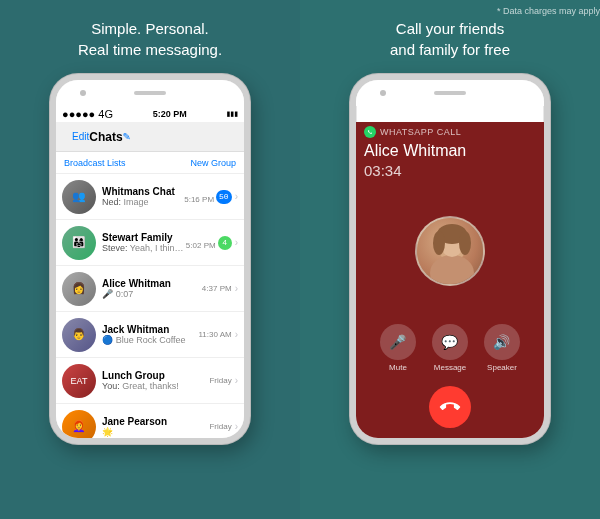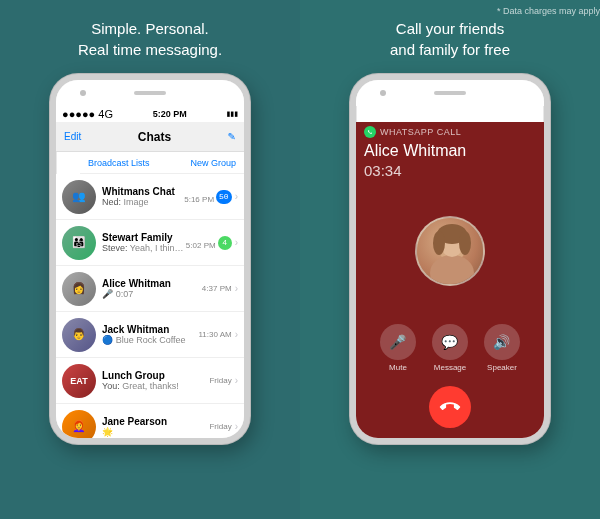--- a/index.html
+++ b/index.html
@@ -95,38 +95,36 @@
       font-size: 8px;
       flex-shrink: 0;
     }
 
     
     .chats-nav {
       height: 30px;
       background: #f0f0f0;
       display: flex;
       align-items: center;
-      justify-content: space-between;
-      padding: 0 8px;
+      padding: 0 16px;
       border-bottom: 1px solid #ddd;
       flex-shrink: 0;
     }
     .chats-nav-edit { color: #007aff; font-size: 10px; }
     .chats-nav-title { font-size: 12px; font-weight: 600; color: #000; }
     .chats-nav-edit-icon { color: #007aff; font-size: 10px; }
     .broadcast-row {
       height: 22px;
       background: white;
       display: flex;
       align-items: center;
       justify-content: space-between;
       padding: 0 8px;
       border-bottom: 1px solid #eee;
       flex-shrink: 0;
-      margin-left: 24px;
     }
     .broadcast-text { color: #007aff; font-size: 9px; }
     .new-group-text { color: #007aff; font-size: 9px; }
 
     
     .chat-list { flex: 1; overflow: hidden; background: white; }
     .chat-row {
       height: 46px;
       display: flex;
       align-items: center;
@@ -341,21 +339,21 @@
             </div>
           </div>
           <div class="chat-meta">
             <span class="chat-time">11:30 AM</span>
           </div>
           <span class="chat-chevron">›</span>
         </div>
 
         <div class="chat-row">
           <div class="chat-avatar av-5">
-            <span style="font-size:9px;font-weight:bold;">EAT</span>
+            <span style="font-size:9px;font-weight:normal;">EAT</span>
           </div>
           <div class="chat-info">
             <div class="chat-name">Lunch Group</div>
             <div class="chat-preview">
               <span class="sender">You:</span>
               <span>Great, thanks!</span>
             </div>
           </div>
           <div class="chat-meta">
             <span class="chat-time">Friday</span>

